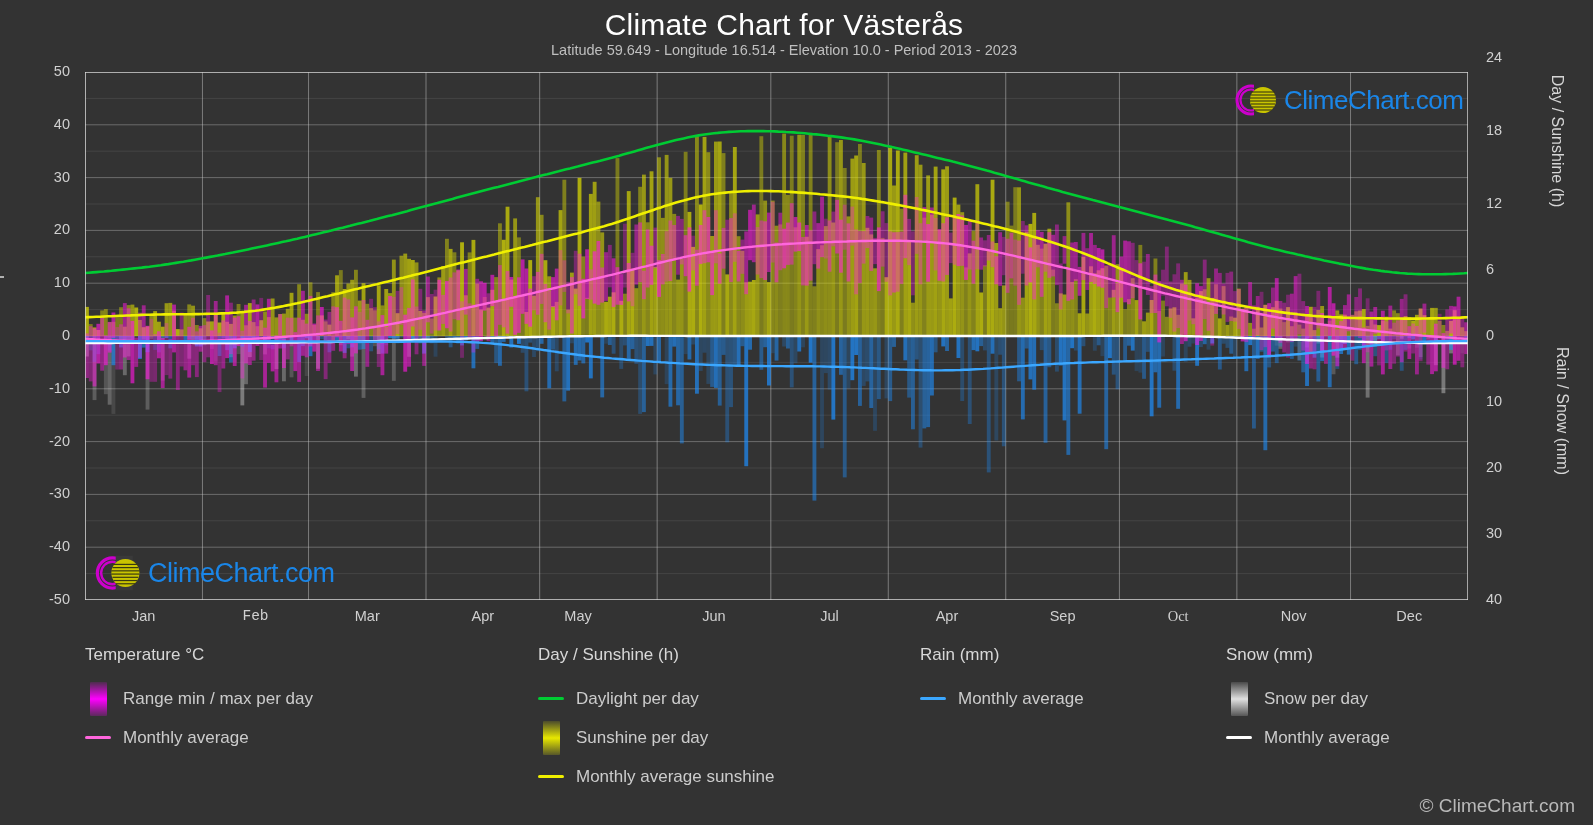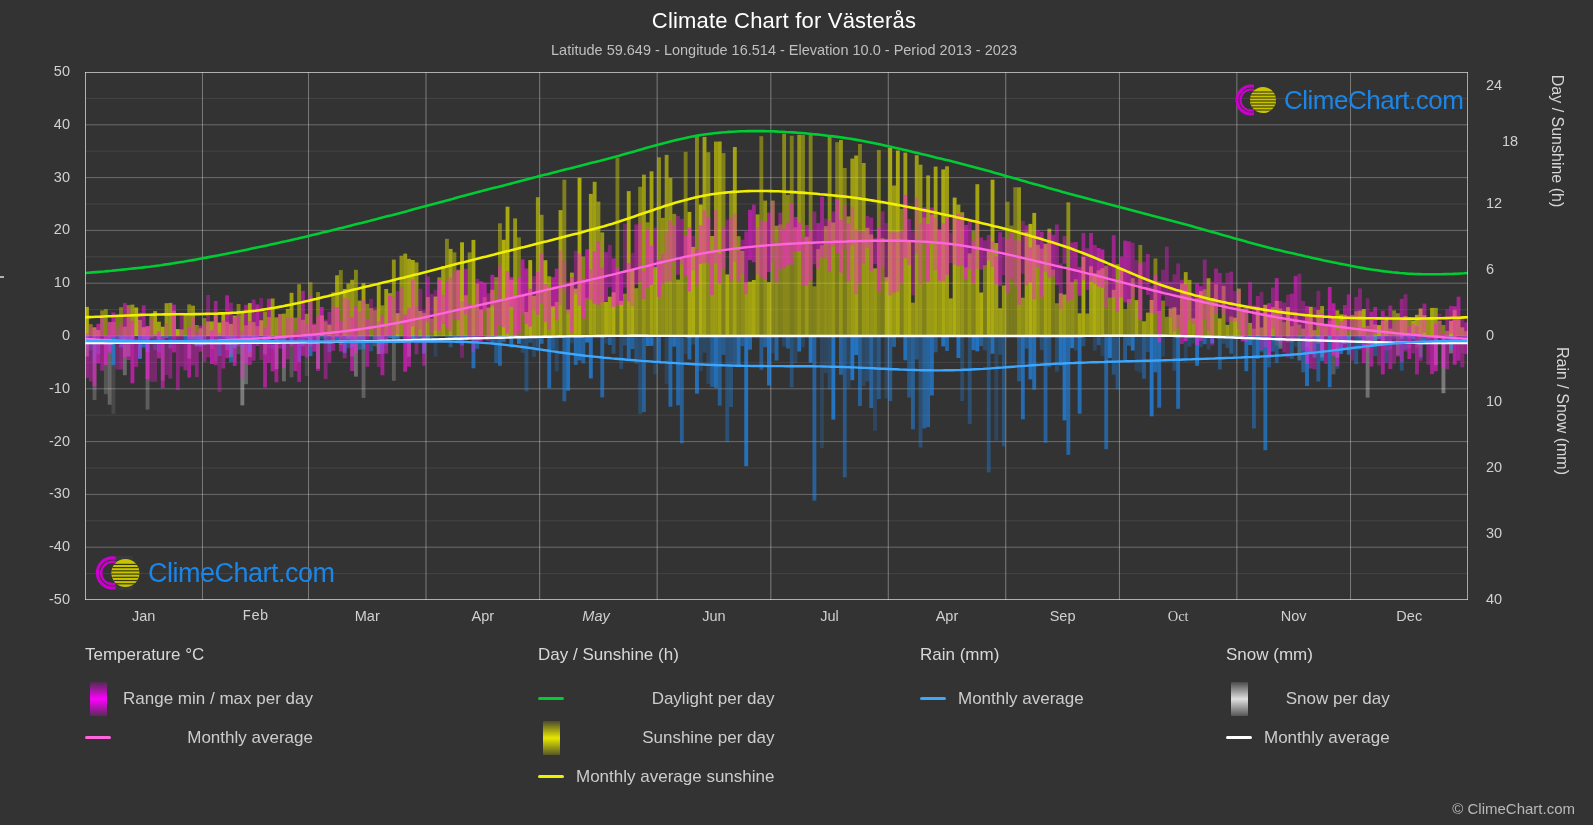--- a/index.html
+++ b/index.html
@@ -20,21 +20,21 @@
     inset: 0;
     background: #333333;
   }
 
   
   #chart-title {
     position: absolute;
     left: 0; top: 8px;
     width: 1568px;
     text-align: center;
-    font-size: 22px;
+    font-size: 30px;
     color: #ffffff;
     letter-spacing: 0.2px;
   }
   #chart-subtitle {
     position: absolute;
     left: 0; top: 42px;
     width: 1568px;
     text-align: center;
     font-size: 14.5px;
     color: #bfbfbf;
@@ -122,35 +122,34 @@
     font-size: 17px;
     color: #d8d8d8;
     margin-bottom: 14px;
     white-space: nowrap;
   }
   .legend-row {
     display: flex;
     align-items: center;
     height: 39px;
     white-space: nowrap;
-    justify-content: space-between;
   }
   .legend-label {
     font-size: 17px;
     color: #cccccc;
     margin-left: 12px;
   }
   .swatch-box { width: 17px; height: 34px; border-radius: 1px; }
   .swatch-line { width: 26px; height: 3px; border-radius: 2px; }
   .swatch-slot { width: 26px; display: flex; justify-content: center; }
 
   #copyright {
     position: absolute;
     right: 18px; bottom: 8px;
-    font-size: 15px;
+    font-size: 19px;
     color: #b8b8b8;
   }
 </style>
 </head>
 <body>
 
 <div class="page">
 
   <div id="chart-title">Climate Chart for Västerås</div>
   <div id="chart-subtitle">Latitude 59.649 - Longitude 16.514 - Elevation 10.0 - Period 2013 - 2023</div>
@@ -166,36 +165,36 @@
       <div class="tick-label-left" style="left: 22px; top: 221.4px;">20</div>
       <div class="tick-label-left" style="left: 22px; top: 274.2px;">10</div>
       <div class="tick-label-left" style="left: 22px; top: 327px;">0</div>
       <div class="tick-label-left" style="left: 22px; top: 379.8px;">-10</div>
       <div class="tick-label-left" style="left: 22px; top: 432.6px;">-20</div>
       <div class="tick-label-left" style="left: 22px; top: 485.4px;">-30</div>
       <div class="tick-label-left" style="left: 22px; top: 538.2px;">-40</div>
       <div class="tick-label-left" style="left: 22px; top: 591px;">-50</div>
     </div>
   <div id="tick-labels-right">
-      <div class="tick-label-right" style="left: 1486px; top: 77px;">24</div>
-      <div class="tick-label-right" style="left: 1486px; top: 133px; margin-left: 16px;">18</div>
+      <div class="tick-label-right" style="left: 1486px; top: 49px;">24</div>
+      <div class="tick-label-right" style="left: 1486px; top: 122px;">18</div>
       <div class="tick-label-right" style="left: 1486px; top: 195px;">12</div>
       <div class="tick-label-right" style="left: 1486px; top: 261px;">6</div>
       <div class="tick-label-right" style="left: 1486px; top: 327px;">0</div>
       <div class="tick-label-right" style="left: 1486px; top: 393px;">10</div>
       <div class="tick-label-right" style="left: 1486px; top: 459px;">20</div>
       <div class="tick-label-right" style="left: 1486px; top: 525px;">30</div>
       <div class="tick-label-right" style="left: 1486px; top: 591px;">40</div>
     </div>
   <div id="month-labels">
       <div class="month-label" style="left: 98.7301px;">Jan</div>
       <div class="month-label" style="left: 210.507px; font-family: Liberation Mono, monospace;">Feb</div>
       <div class="month-label" style="left: 322.284px;">Mar</div>
       <div class="month-label" style="left: 437.849px;">Apr</div>
-      <div class="month-label" style="left: 551px; font-style: italic;">May</div>
+      <div class="month-label" style="left: 533px;">May</div>
       <div class="month-label" style="left: 668.981px;">Jun</div>
       <div class="month-label" style="left: 784.547px;">Jul</div>
       <div class="month-label" style="left: 902.007px;">Apr</div>
       <div class="month-label" style="left: 1017.57px;">Sep</div>
       <div class="month-label" style="left: 1133.14px; font-family: Liberation Serif, serif;">Oct</div>
       <div class="month-label" style="left: 1248.7px;">Nov</div>
       <div class="month-label" style="left: 1364.27px;">Dec</div>
     </div>
 
   <div id="plot-area">

